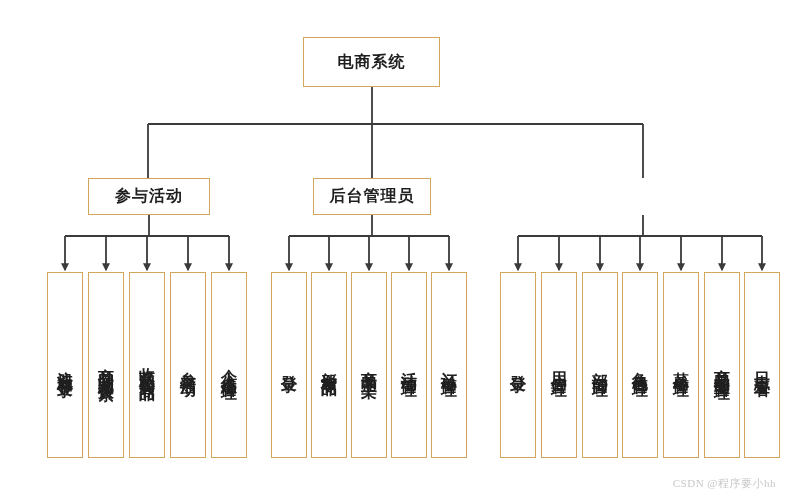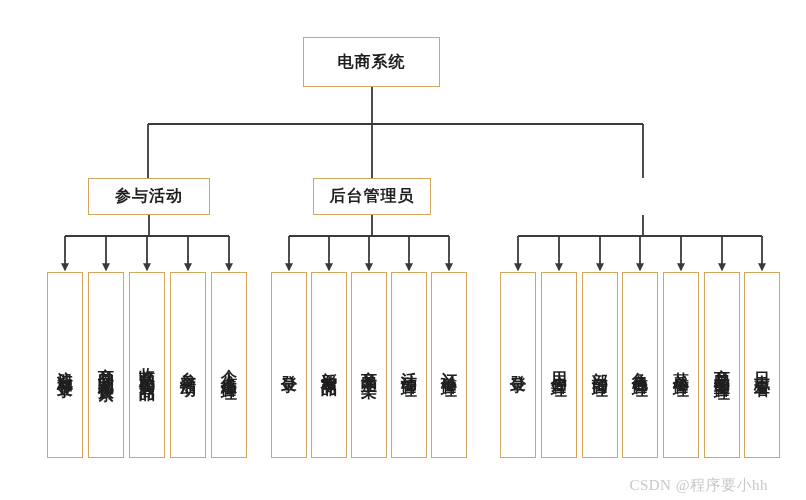--- a/index.html
+++ b/index.html
@@ -29,22 +29,22 @@
   }
   .h-box{letter-spacing:1px;white-space:nowrap;}
   .root-box{left:303px;top:37px;width:137px;height:50px;}
   .branch-box{top:178px;height:37px;}
   .leaf{
     top:272px;width:36px;height:186px;
     writing-mode:vertical-rl;text-orientation:upright;
     letter-spacing:3px;line-height:1;
   }
   .watermark{
-    position:absolute;right:16px;top:476px;
-    font-size:15px;letter-spacing:0.5px;
+    position:absolute;right:8px;top:476px;
+    font-size:11px;letter-spacing:0.5px;
     color:var(--watermark-color);font-weight:400;
   }
 </style>
 </head>
 <body>
 
 <div class="canvas">
 
   <svg class="connector" viewBox="0 0 806 500" xmlns="http://www.w3.org/2000/svg">
     <defs>

